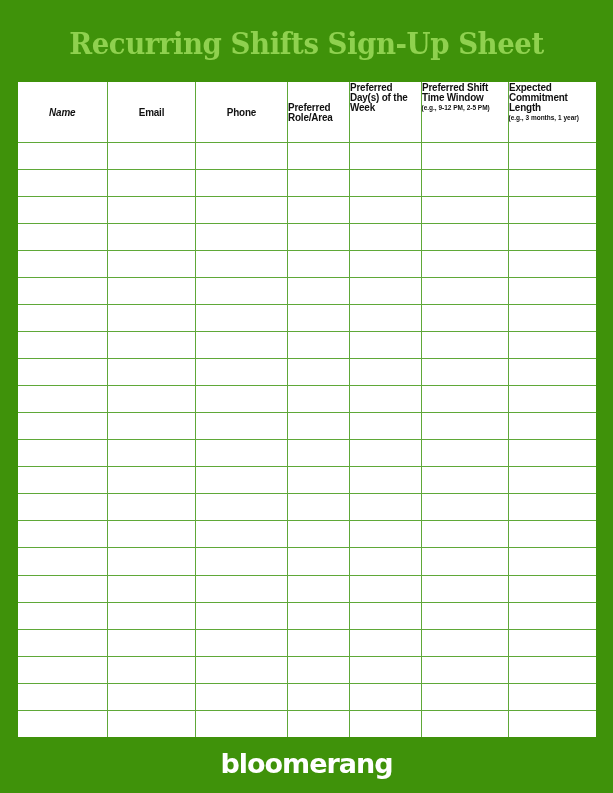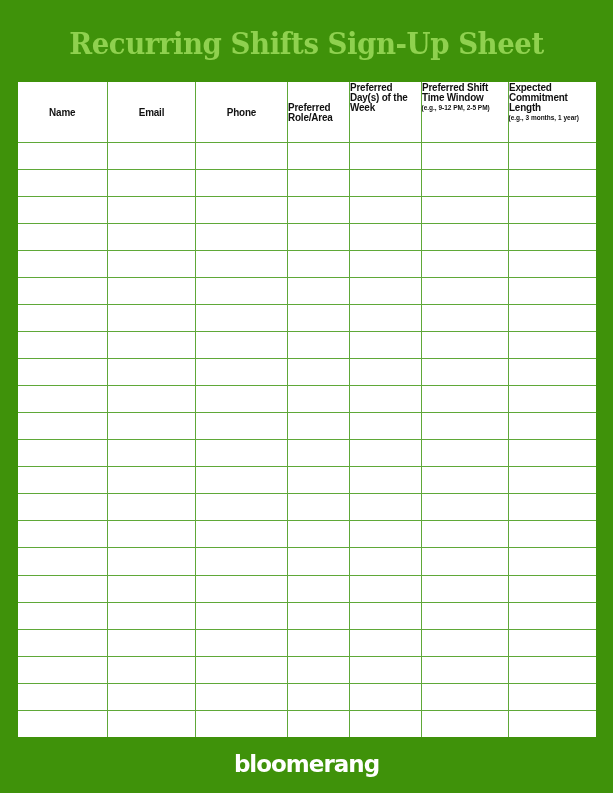--- a/index.html
+++ b/index.html
@@ -25,21 +25,21 @@
     width: 578px; height: 655px;
     border-collapse: collapse;
     background: #ffffff;
     table-layout: fixed;
   }
   table.sheet th, table.sheet td {
     border: 1px solid #5fa838;
     padding: 0;
   }
   table.sheet tr:first-child th { border-top: none; }
-  table.sheet th:first-child, table.sheet td:first-child { border-left: none; }
+  table.sheet th:first-child, table.sheet td:first-child { border-left: none; font-style: italic; }
   table.sheet th:last-child, table.sheet td:last-child { border-right: none; }
   table.sheet tr:last-child td { border-bottom: none; }
   th {
     height: 60px;
     font-family: "Liberation Sans", sans-serif;
     font-weight: bold;
     font-size: 11px;
     color: #111;
     vertical-align: middle;
   }
@@ -49,21 +49,21 @@
   th.center .lbl { transform-origin: center; }
   th .note { display: block; font-size: 6.5px; line-height: 9px; margin-top: 1px; }
   th.top { vertical-align: top; padding-top: 9px; }
   td { height: 26px; }
   .logo {
     position: absolute; left: 0; top: 748px; width: 613px;
     text-align: center;
     color: #ffffff;
     font-family: "DejaVu Sans", sans-serif;
     font-weight: bold;
-    font-size: 23px;
+    font-size: 27px;
     letter-spacing: -1px;
     line-height: 32px;
   }
 </style>
 </head>
 <body>
 
 <div class="title">Recurring Shifts Sign-Up Sheet</div>
 
 <table class="sheet">

